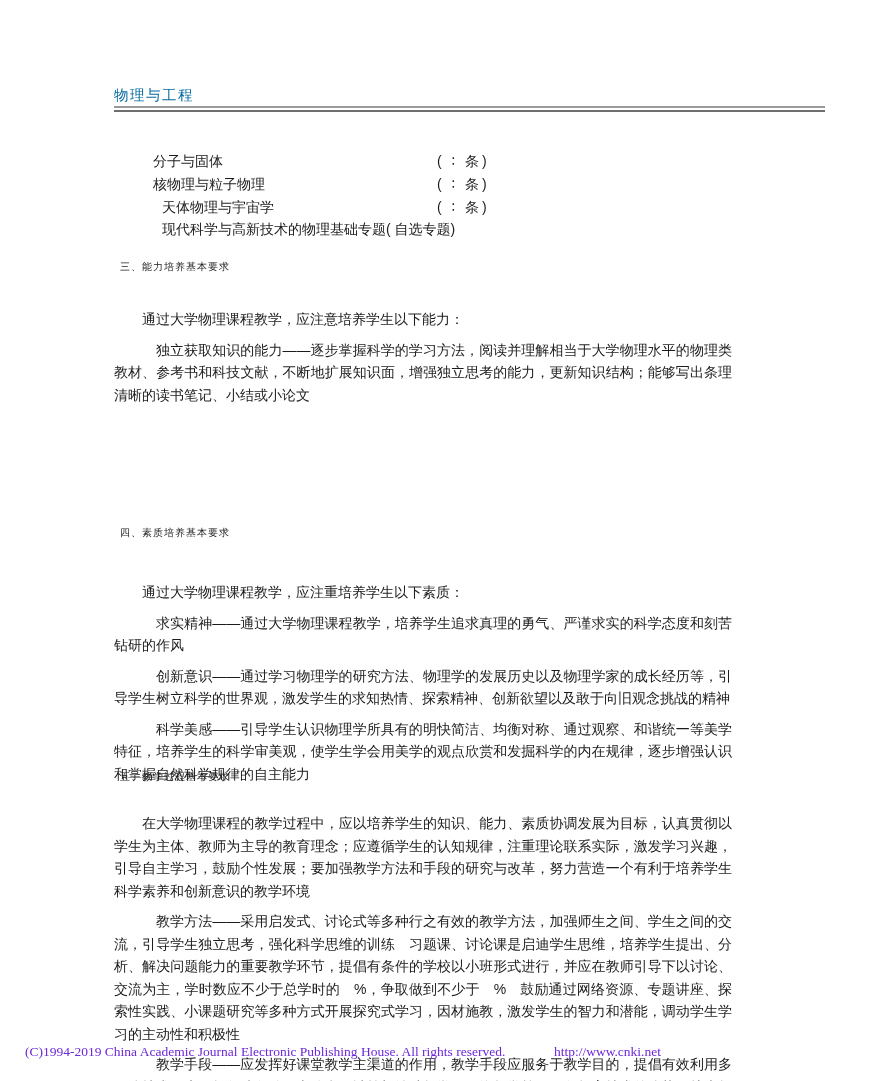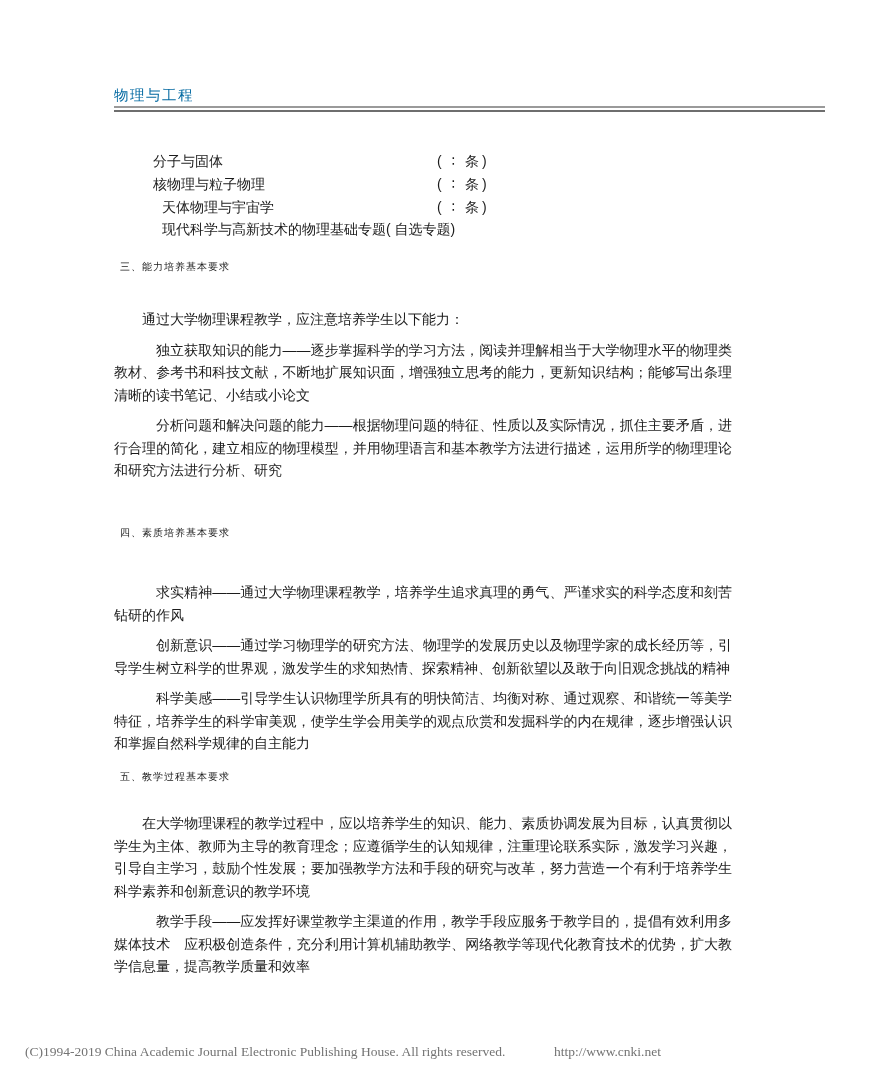--- a/index.html
+++ b/index.html
@@ -58,21 +58,21 @@
   #heading-4{top:526px;font-family:Liberation Serif, serif;}
   #body-4{top:573px;}
   #heading-5{top:770px;text-align:right;}
   #body-5{top:804px;}
 
   
   .footer-watermark{
     position:absolute;left:25px;top:1044px;width:636px;
     display:flex;justify-content:space-between;align-items:baseline;
     font-family:"Liberation Serif","DejaVu Serif",serif;
-    font-size:13.5px;color:#737373;white-space:nowrap;
+    font-size:13.5px;color:#6d28d9;white-space:nowrap;
   }
 </style>
 </head>
 <body>
 
 <div class="page-header-title">物理与工程</div>
 
 <div class="header-rule">
   <div class="rule-top"></div>
   <div class="rule-gap"></div>
@@ -95,32 +95,33 @@
   <div class="course-row shift">
     <span class="course-label">现代科学与高新技术的物理基础专题( 自选专题)</span>
     <span class="course-value"></span>
   </div>
 </div>
 
 <h2 id="heading-3" class="section-heading">三、能力培养基本要求</h2>
 <div id="body-3" class="section-body">
   <p class="indent-2">通过大学物理课程教学，应注意培养学生以下能力：</p>
   <p class="indent-3">独立获取知识的能力——逐步掌握科学的学习方法，阅读并理解相当于大学物理水平的物理类教材、参考书和科技文献，不断地扩展知识面，增强独立思考的能力，更新知识结构；能够写出条理清晰的读书笔记、小结或小论文</p>
-  <p class="indent-3">分析问题和解决问题的能力——根据物理问题的特征、性质以及实际情况，抓住主要矛盾，进行合理的简化，建立相应的物理模型，并用物理语言和基本教学方法进行描述，运用所学的物理理论和研究方法进行分析、研究</p>
 </div>
 
 <h2 id="heading-4" class="section-heading">四、素质培养基本要求</h2>
 <div id="body-4" class="section-body">
+  <p class="indent-2">通过大学物理课程教学，应注重培养学生以下素质：</p>
   <p class="indent-3">求实精神——通过大学物理课程教学，培养学生追求真理的勇气、严谨求实的科学态度和刻苦钻研的作风</p>
   <p class="indent-3">创新意识——通过学习物理学的研究方法、物理学的发展历史以及物理学家的成长经历等，引导学生树立科学的世界观，激发学生的求知热情、探索精神、创新欲望以及敢于向旧观念挑战的精神</p>
   <p class="indent-3">科学美感——引导学生认识物理学所具有的明快简洁、均衡对称、通过观察、和谐统一等美学特征，培养学生的科学审美观，使学生学会用美学的观点欣赏和发掘科学的内在规律，逐步增强认识和掌握自然科学规律的自主能力</p>
 </div>
 
 <h2 id="heading-5" class="section-heading">五、教学过程基本要求</h2>
 <div id="body-5" class="section-body">
   <p class="indent-2">在大学物理课程的教学过程中，应以培养学生的知识、能力、素质协调发展为目标，认真贯彻以学生为主体、教师为主导的教育理念；应遵循学生的认知规律，注重理论联系实际，激发学习兴趣，引导自主学习，鼓励个性发展；要加强教学方法和手段的研究与改革，努力营造一个有利于培养学生科学素养和创新意识的教学环境</p>
+  <p class="indent-3">教学方法——采用启发式、讨论式等多种行之有效的教学方法，加强师生之间、学生之间的交流，引导学生独立思考，强化科学思维的训练　习题课、讨论课是启迪学生思维，培养学生提出、分析、解决问题能力的重要教学环节，提倡有条件的学校以小班形式进行，并应在教师引导下以讨论、交流为主，学时数应不少于总学时的　%，争取做到不少于　%　鼓励通过网络资源、专题讲座、探索性实践、小课题研究等多种方式开展探究式学习，因材施教，激发学生的智力和潜能，调动学生学习的主动性和积极性</p>
   <p class="indent-3">教学手段——应发挥好课堂教学主渠道的作用，教学手段应服务于教学目的，提倡有效利用多媒体技术　应积极创造条件，充分利用计算机辅助教学、网络教学等现代化教育技术的优势，扩大教学信息量，提高教学质量和效率</p>
 </div>
 
 <div class="footer-watermark">
   <span>(C)1994-2019 China Academic Journal Electronic Publishing House. All rights reserved.</span>
   <span>http://www.cnki.net</span>
 </div>
 
 </body></html>

